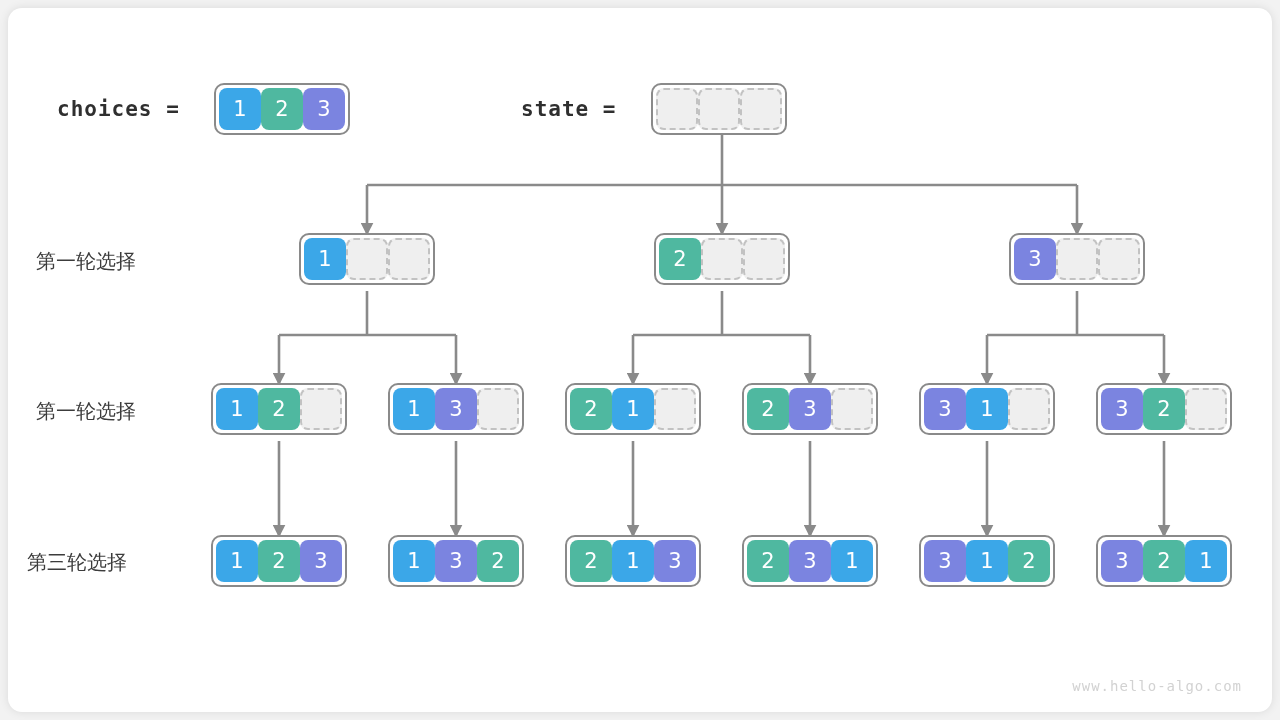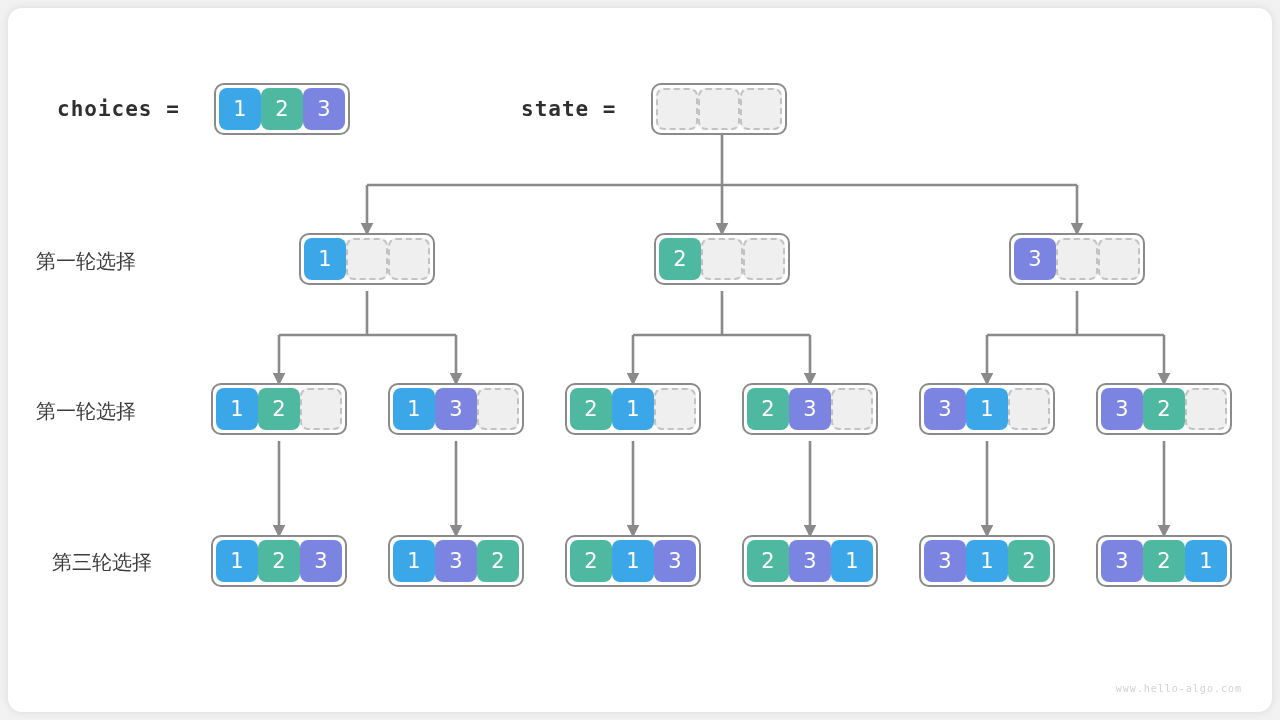--- a/index.html
+++ b/index.html
@@ -87,21 +87,21 @@
   .cell.blue   { background: #3BA7E8; }
   .cell.green  { background: #4FB8A0; }
   .cell.purple { background: #7B84E0; }
 
   
   .watermark {
     position: absolute;
     right: 38px;
     bottom: 26px;
     font-family: "DejaVu Sans Mono", "Liberation Mono", monospace;
-    font-size: 10px;
+    font-size: 14px;
     color: #d2d2d2;
     letter-spacing: 1px;
     white-space: nowrap;
   }
 </style>
 </head>
 <body>
 
 <div id="canvas">
   <div class="card"></div>
@@ -153,21 +153,21 @@
 
   <div class="code-label" style="left:521px; top:97px;text-align:center;">state  =</div>
   <div class="node" id="state-node" style="left:651px; top:83px;">
       <div class="cell empty"></div>
       <div class="cell empty"></div>
       <div class="cell empty"></div>
     </div>
 
   <div class="row-label" style="left:36px; top:248px;">第一轮选择</div>
   <div class="row-label" style="left:36px; top:398px;">第一轮选择</div>
-  <div class="row-label" style="left:52px; top:549px;">第三轮选择</div>
+  <div class="row-label" style="left:27px; top:549px;">第三轮选择</div>
 
   <div id="tree-nodes">
       <div class="node" style="top: 233px; left: 299px;">
         <div class="cell blue">1</div>
         <div class="cell empty"></div>
         <div class="cell empty"></div>
       </div>
       <div class="node" style="top: 233px; left: 654px;">
         <div class="cell green">2</div>
         <div class="cell empty"></div>

